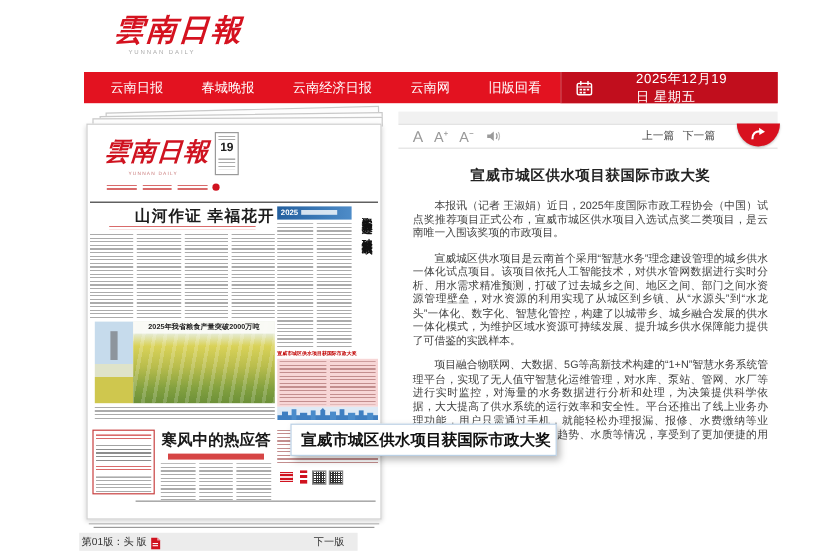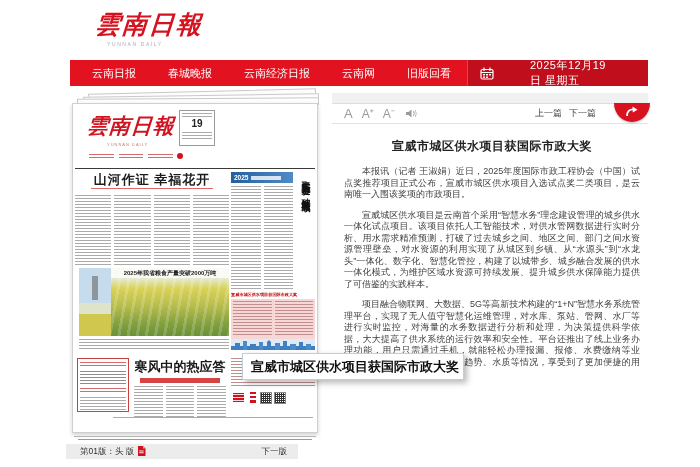--- a/index.html
+++ b/index.html
@@ -32,29 +32,29 @@
   .ftd { background-image:repeating-linear-gradient(180deg,#8d8d8d 0,#8d8d8d 1px,transparent 1px,transparent 3px); }
   .ftr { background-image:repeating-linear-gradient(180deg,#d96a6a 0,#d96a6a 1px,transparent 1px,transparent 3px); }
   .ftp { background-image:repeating-linear-gradient(180deg,#c38e8e 0,#c38e8e 1px,transparent 1px,transparent 3px); }
 
   .np-mast { position:absolute; left:14px; top:8px; font-family:"DejaVu Serif", serif; font-style:italic;
              font-weight:bold; font-size:21px; color:#cf1320; letter-spacing:1px; transform:skewX(-4deg); white-space:nowrap; }
   .np-mast-en { position:absolute; left:34px; top:38px; font-size:4px; color:#d06; letter-spacing:1px; color:#c97a7a; }
   .np-redrow { position:absolute; left:16px; top:50px; width:84px; height:5px; display:flex; gap:5px; }
   .np-redrow div { flex:1; }
   .np-emblem { position:absolute; left:104px; top:49px; width:6px; height:6px; background:#d0121f; border-radius:50%; }
-  .np-datebox { position:absolute; left:106px; top:6px; width:36px; height:36px; border:1px solid #9a9a9a; padding:2px; }
+  .np-datebox { position:absolute; left:106px; top:6px; width:20px; height:36px; border:1px solid #9a9a9a; padding:2px; }
   .np-day { text-align:center; font-weight:bold; font-size:10px; color:#222; line-height:12px; }
   .np-tr-block { position:absolute; left:134px; top:7px; width:106px; }
   .np-tr-small { font-size:4.5px; color:#555; text-align:center; transform:scale(.95); white-space:nowrap; }
   .np-tr-head { font-size:8.5px; font-weight:bold; color:#111; text-align:center; margin-top:2px; white-space:nowrap; }
   .np-tr-cols { display:flex; gap:2px; margin-top:4px; height:38px; }
   .np-tr-cols div { flex:1; }
   .np-divider { position:absolute; left:2px; top:64px; width:240px; border-top:1.5px solid #3a3a3a; }
-  .np-mainhead { position:absolute; left:2px; top:67px; width:154px; text-align:center;
+  .np-mainhead { position:absolute; left:2px; top:67px; width:154px; text-align:right;
                  font-size:13px; font-weight:bold; color:#1c1c1c; letter-spacing:1px; white-space:nowrap; }
   .np-subtitle { position:absolute; left:18px; top:84px; width:122px; height:3px; }
   .np-lcols { position:absolute; left:2px; top:91px; width:154px; height:71px; display:flex; gap:3px; }
   .np-lcols div { flex:1; }
   .np-photos { position:absolute; left:6px; top:164px; width:150px; height:68px; display:flex; }
   .np-monu { width:32px; position:relative;
              background:linear-gradient(180deg,#c6dbec 0 52%,#dfe3c9 52% 68%,#cfc74e 68% 100%); }
   .np-monu i { position:absolute; left:13px; top:8px; width:6px; height:24px; background:#8d959d; display:block; }
   .np-field { flex:1; position:relative;
               background:linear-gradient(180deg,#e6ecda 0 14%,#d9d258 30%,#b9bd4d 55%,#82a03f 82%,#6c9038 100%); }
@@ -121,21 +121,21 @@
                text-indent:2em; margin-bottom:9px; }
 
   
   .tooltip { position:absolute; left:242px; top:353px; width:222px; height:27px; background:#fff;
              border:1px solid #b9cfe4; box-shadow:3px 3px 6px rgba(0,0,0,.28); z-index:30;
              font-size:13px; font-weight:bold; color:#111; line-height:25px; padding-left:8px; white-space:nowrap; overflow:hidden; }
 
   
   .pagebar { position:absolute; left:66px; top:444px; width:232px; height:15px; background:#ececec;
              display:flex; align-items:center; font-size:8.5px; color:#333; }
-  .pb-label { margin-left:14px; cursor:pointer; display:flex; align-items:flex-start; gap:3px; }
+  .pb-label { margin-left:2px; cursor:pointer; display:flex; align-items:flex-end; gap:3px; }
   .pb-next { margin-left:auto; margin-right:11px; cursor:pointer; }
 </style>
 </head>
 <body>
 
 <div id="stage">
 
   <div class="logo">
     <div class="logo-cn">雲南日報</div>
     <div class="logo-en">YUNNAN DAILY</div>

